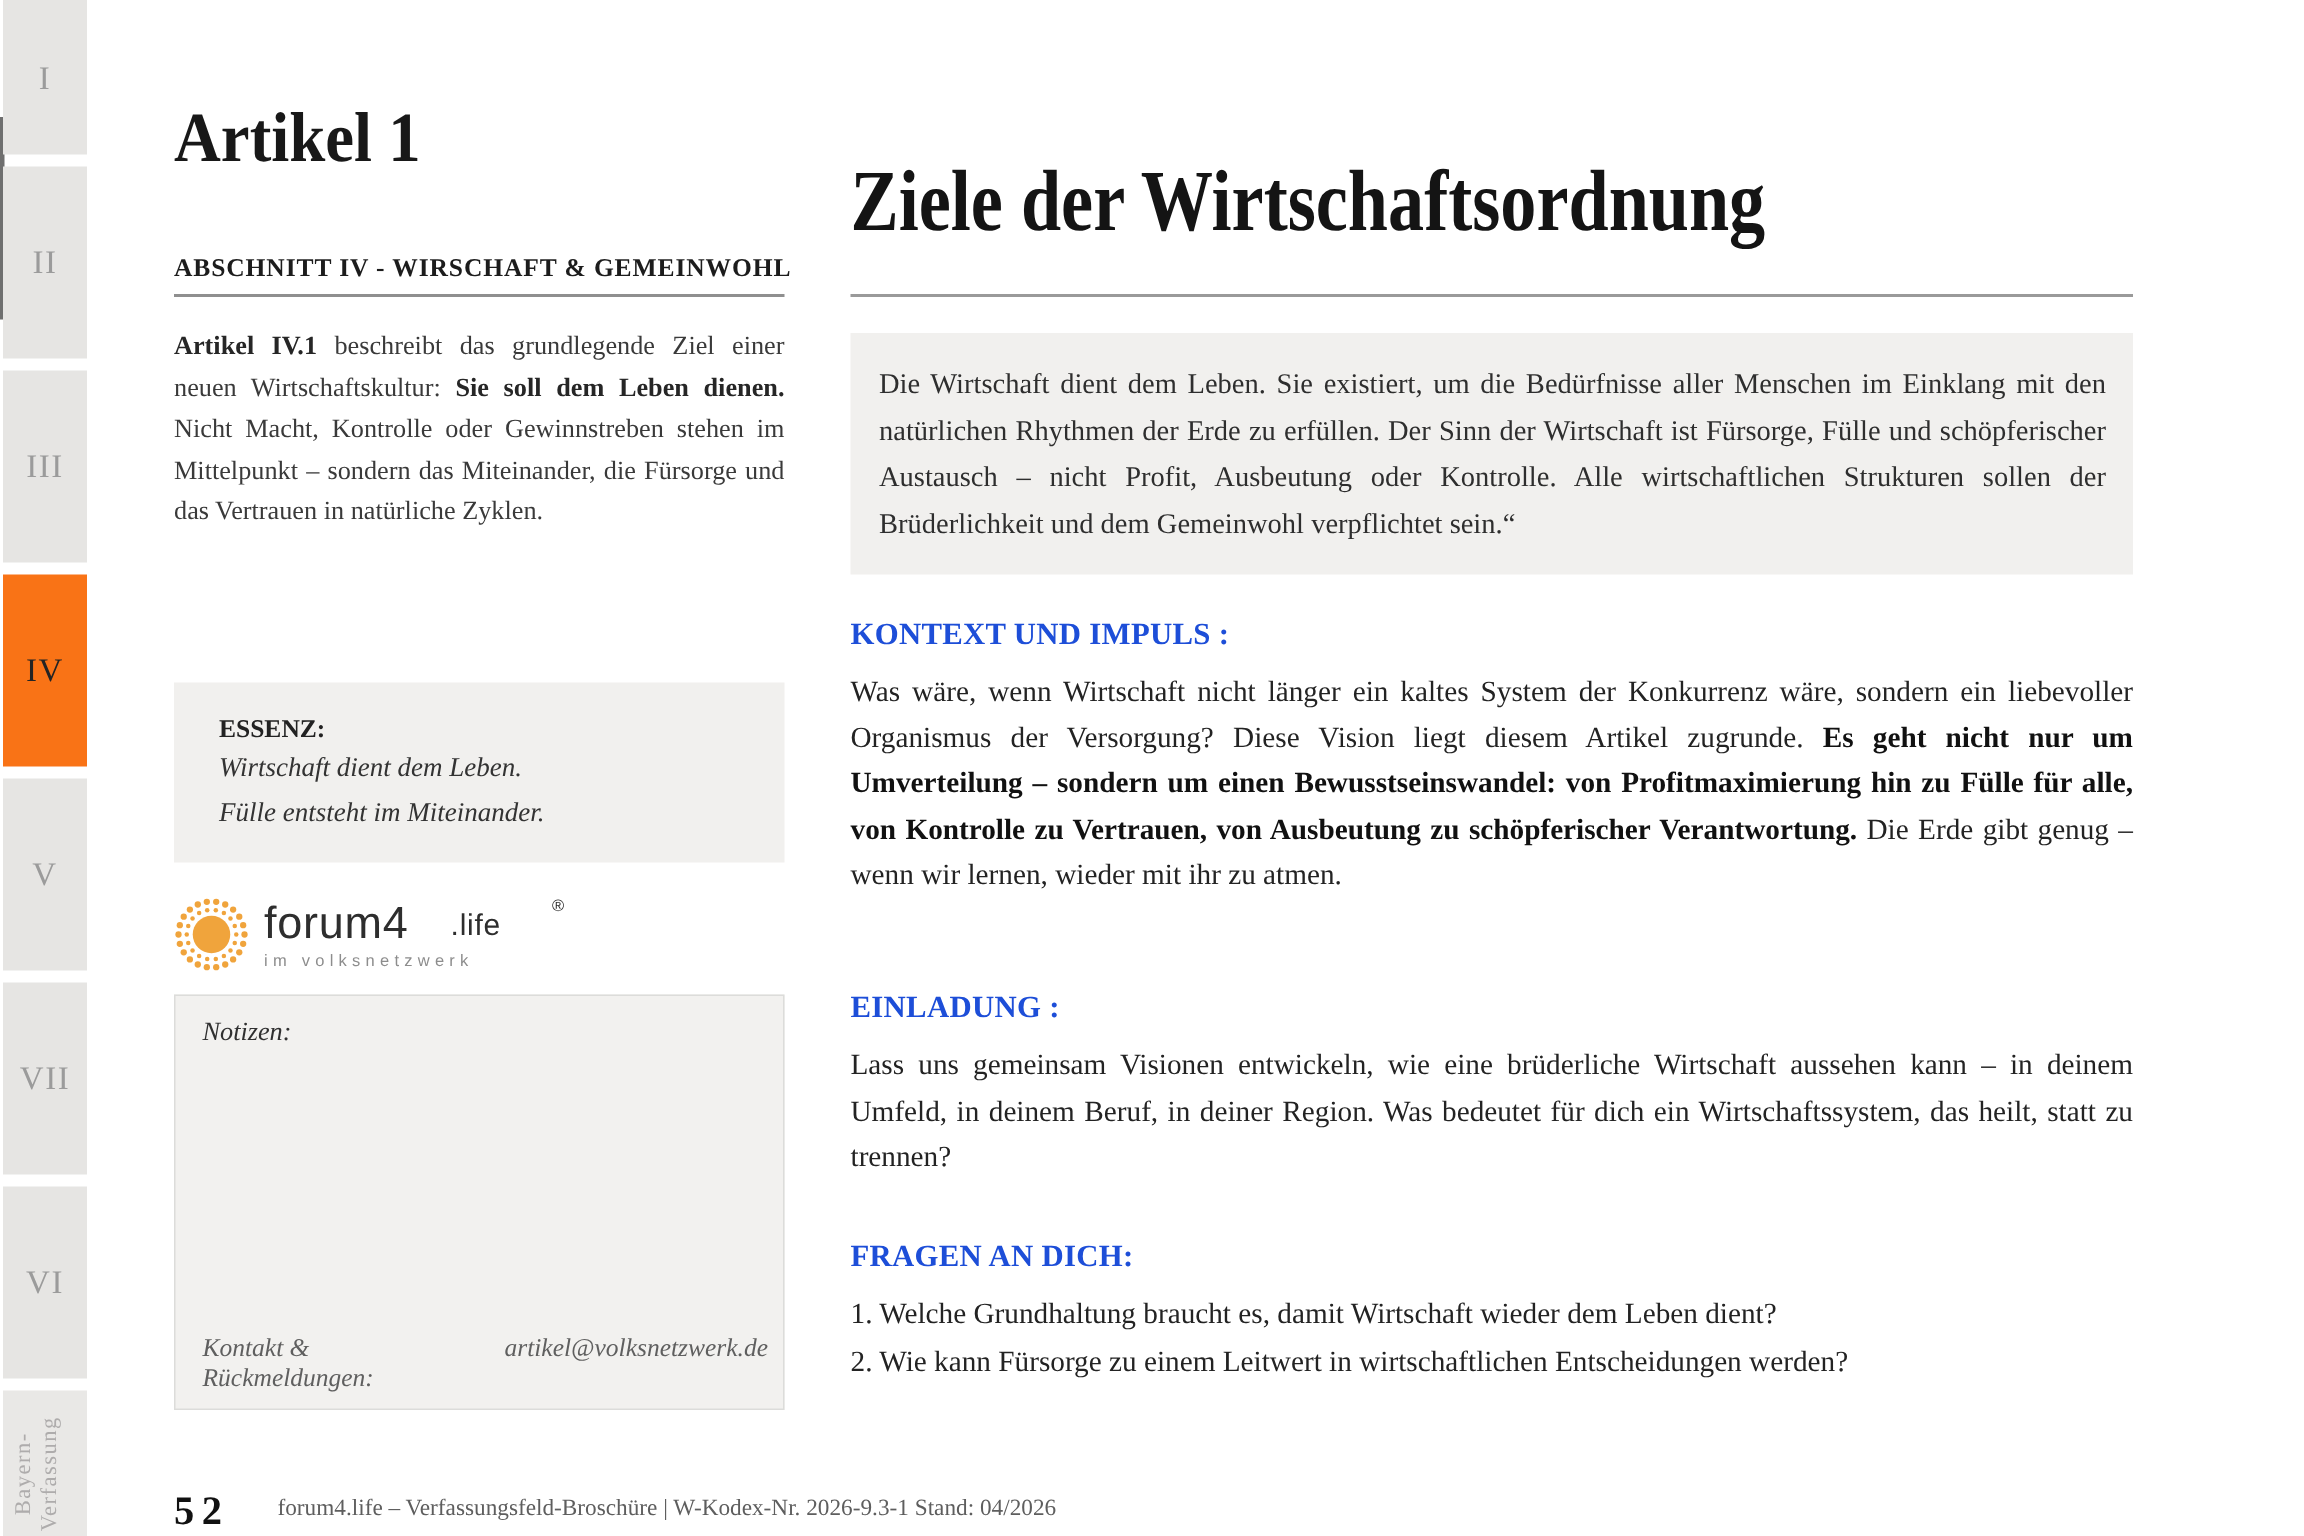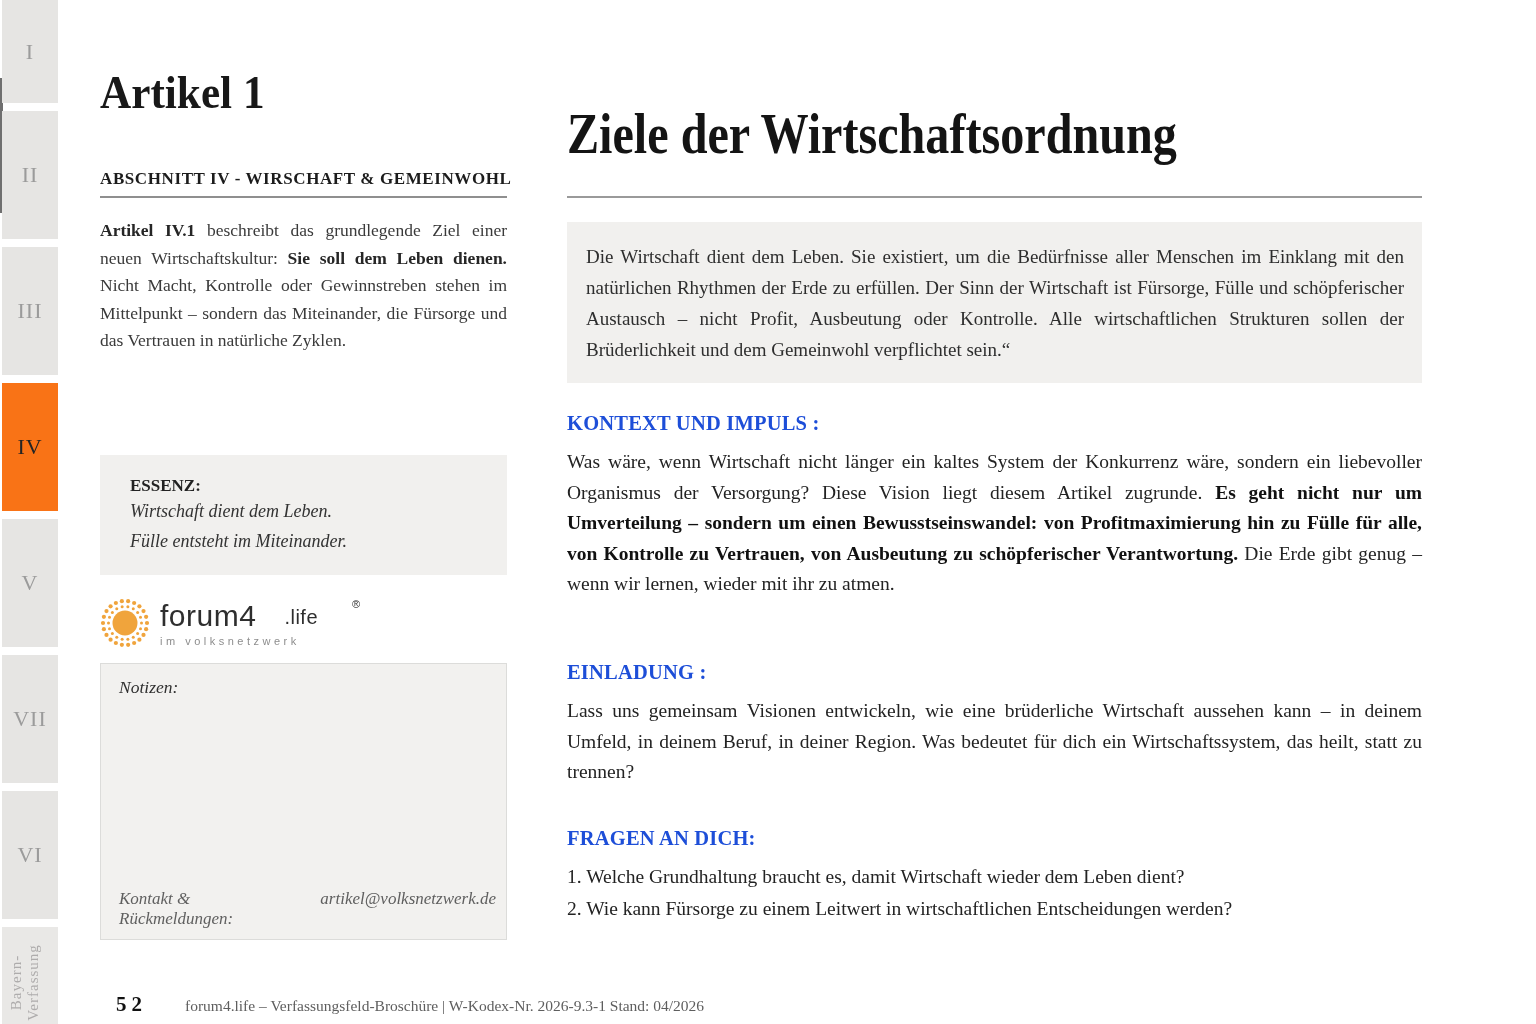--- a/index.html
+++ b/index.html
@@ -14,21 +14,21 @@
   .tab.t1 { height:103px; }
   .tab.tn { height:128px; }
   .tab.active { background:#f97316; color:#242424; }
   .tab.vtab { height:97px; position:relative; overflow:hidden; background:#e9e8e6; }
   .vtab-text { position:absolute; left:6px; top:113px; width:115px;
                transform:rotate(-90deg); transform-origin:left top;
                font-size:15px; line-height:17px; color:#aeacac; text-align:center; white-space:pre-line; }
   .scroll-strip { position:absolute; left:0; top:78px; width:3px; height:135px; background:#6f6f6f; }
 
   
-  .left-col { position:absolute; left:100px; top:0; width:407px; height:848px; }
+  .left-col { position:absolute; left:116px; top:0; width:407px; height:848px; }
   .article-title { position:absolute; top:66px; left:0; font-size:47px; line-height:52px; color:#181818;
                    transform:scaleX(0.92); transform-origin:left top; white-space:nowrap; }
   .section-heading { position:absolute; top:169px; left:0; width:407px; font-weight:bold; font-size:17px;
                      letter-spacing:0.6px; color:#1c1c1c; white-space:nowrap; }
   .left-rule { position:absolute; top:196px; left:0; width:407px; height:2px; background:#8f8f8f; }
   .intro { position:absolute; top:217px; left:0; width:407px; font-size:17.5px; line-height:27.5px;
            text-align:justify; hyphens:auto; color:#3a3a3a; }
   .intro b { color:#262626; }
 
   .essenz-box { position:absolute; top:455px; left:0; width:407px; height:120px; background:#f1f0ee;
@@ -71,21 +71,21 @@
 
   .sec-para { position:absolute; left:0; width:855px; font-size:19.5px; line-height:30.5px;
               text-align:justify; hyphens:auto; color:#232323; }
   .p-kontext { top:447px; }
   .p-einladung { top:696px; }
   .sec-para b { color:#111111; }
 
   .fragen-list { position:absolute; top:861px; left:0; width:855px; font-size:19.5px; line-height:31.5px; color:#232323; }
 
   
-  .page-number { position:absolute; left:116px; top:992px; font-weight:bold; font-size:21px;
+  .page-number { position:absolute; left:116px; top:992px; font-weight:bold; font-size:27px;
                  letter-spacing:5px; color:#111111; }
   .footer-text { position:absolute; left:185px; top:997px; font-size:15.5px; color:#5e5e5e; }
 </style>
 </head>
 <body>
 
 <div class="scroll-strip"></div>
 
 <nav class="tab-rail">
   <div class="tab t1">

